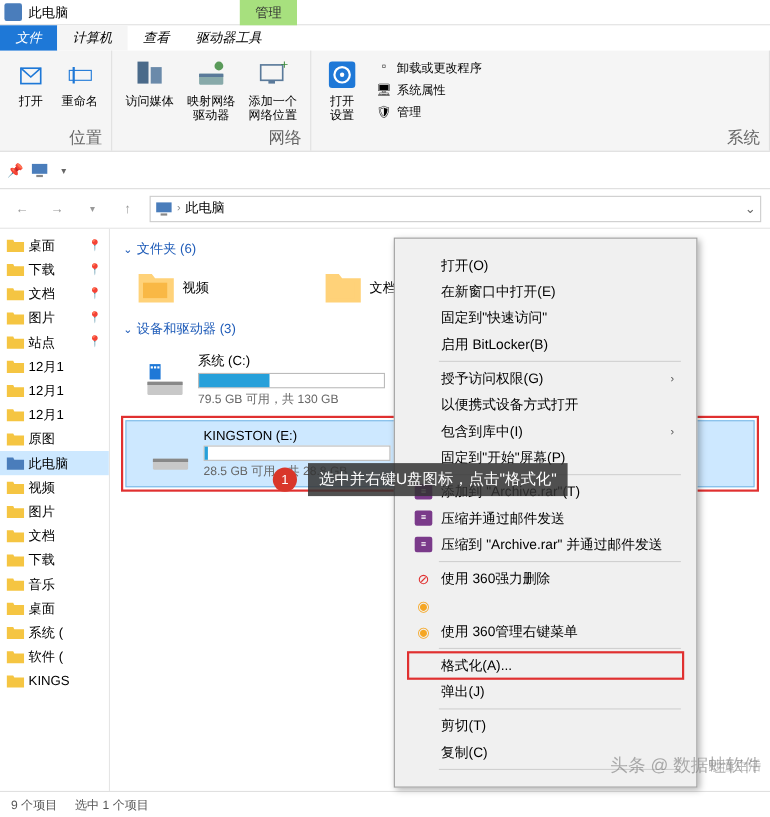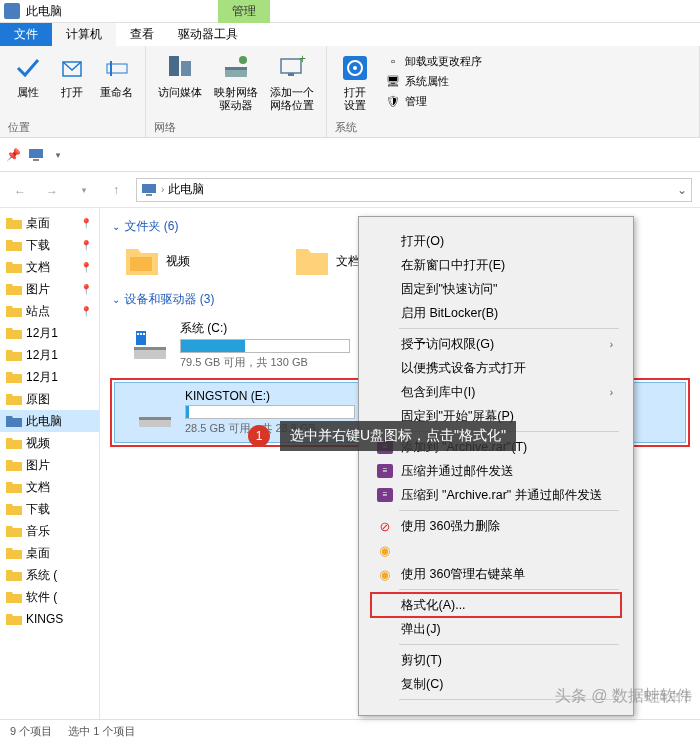--- a/index.html
+++ b/index.html
@@ -4,35 +4,35 @@
   <style>
     * { margin: 0; padding: 0; box-sizing: border-box; font-family: "Microsoft YaHei", "Segoe UI", sans-serif; }
     body { width: 700px; height: 743px; background: #fff; font-size: 12px; overflow: hidden; position: relative; }
     
     
     .titlebar { height: 23px; display: flex; align-items: center; background: #fff; border-bottom: 1px solid #e0e0e0; }
     .titlebar .title-icon { width: 16px; height: 16px; margin: 0 4px; background: #4a7dbb; border-radius: 2px; }
     .titlebar .title { padding-left: 2px; }
     
     
-    .ribbon-tabs { display: flex; height: 23px; align-items: stretch; }
+    .ribbon-tabs { display: flex; height: 23px; align-items: stretch; font-style: italic; }
     .ribbon-tab { padding: 3px 14px; cursor: pointer; display: flex; align-items: center; }
     .ribbon-tab.file { background: #1e78d7; color: #fff; }
     .ribbon-tab.active { background: #f5f5f5; }
     .ribbon-tab.manage { background: #a7e07e; color: #333; margin-left: auto; margin-right: 430px; }
     .subtab { padding: 3px 10px; }
     
     
     .ribbon { height: 92px; background: #f5f5f5; border-bottom: 1px solid #ddd; display: flex; }
     .ribbon-group { border-right: 1px solid #e0e0e0; padding: 4px 8px 2px; display: flex; flex-direction: column; }
     .ribbon-group-items { display: flex; gap: 4px; flex: 1; }
     .ribbon-btn { display: flex; flex-direction: column; align-items: center; justify-content: flex-start; padding: 2px 4px; cursor: pointer; min-width: 36px; }
     .ribbon-btn .ico { width: 32px; height: 32px; display: flex; align-items: center; justify-content: center; font-size: 24px; }
     .ribbon-btn .lbl { font-size: 11px; text-align: center; line-height: 1.2; margin-top: 2px; }
-    .ribbon-group-label { text-align: left; font-size: 11px; color: #666; padding-top: 2px; }
+    .ribbon-group-label { text-align: right; font-size: 15px; color: #666; padding-top: 2px; }
     .ribbon-list { display: flex; flex-direction: column; gap: 2px; padding: 2px 4px; }
     .ribbon-list-item { display: flex; align-items: center; gap: 4px; font-size: 11px; cursor: pointer; padding: 1px 2px; }
     .ribbon-list-item .sico { width: 16px; height: 16px; display: flex; align-items: center; justify-content: center; }
     
     
     .addr-row { height: 34px; border-bottom: 1px solid #ddd; display: flex; align-items: center; padding: 0 4px; gap: 2px; }
     .addr-icon { width: 20px; height: 20px; display: flex; align-items: center; justify-content: center; }
     
     .nav-row { height: 36px; display: flex; align-items: center; padding: 4px 8px; gap: 8px; border-bottom: 1px solid #e5e5e5; }
     .nav-btn { width: 24px; height: 24px; display: flex; align-items: center; justify-content: center; color: #999; cursor: pointer; }
@@ -96,28 +96,20 @@
 <div class="ribbon-tabs">
   <div class="ribbon-tab file">文件</div>
   <div class="ribbon-tab active">计算机</div>
   <div class="ribbon-tab">查看</div>
   <div class="ribbon-tab subtab">驱动器工具</div>
 </div>
 
 <div class="ribbon">
   <div class="ribbon-group">
     <div class="ribbon-group-items">
-      <div class="ribbon-btn">
-        <div class="ico">
-          <svg width="28" height="28" viewBox="0 0 28 28">
-              <path d="M4 14 L11 21 L24 6" stroke="#1e78d7" stroke-width="3" fill="none"></path>
-            </svg>
-        </div>
-        <div class="lbl">属性</div>
-      </div>
       <div class="ribbon-btn">
         <div class="ico">
           <svg width="24" height="24" viewBox="0 0 24 24">
               <rect x="3" y="6" width="18" height="14" stroke="#1e78d7" stroke-width="1.5" fill="none"></rect>
               <path d="M3 6 L12 14 L21 6" stroke="#1e78d7" stroke-width="1.5" fill="none"></path>
             </svg>
         </div>
         <div class="lbl">打开</div>
       </div>
       <div class="ribbon-btn">

